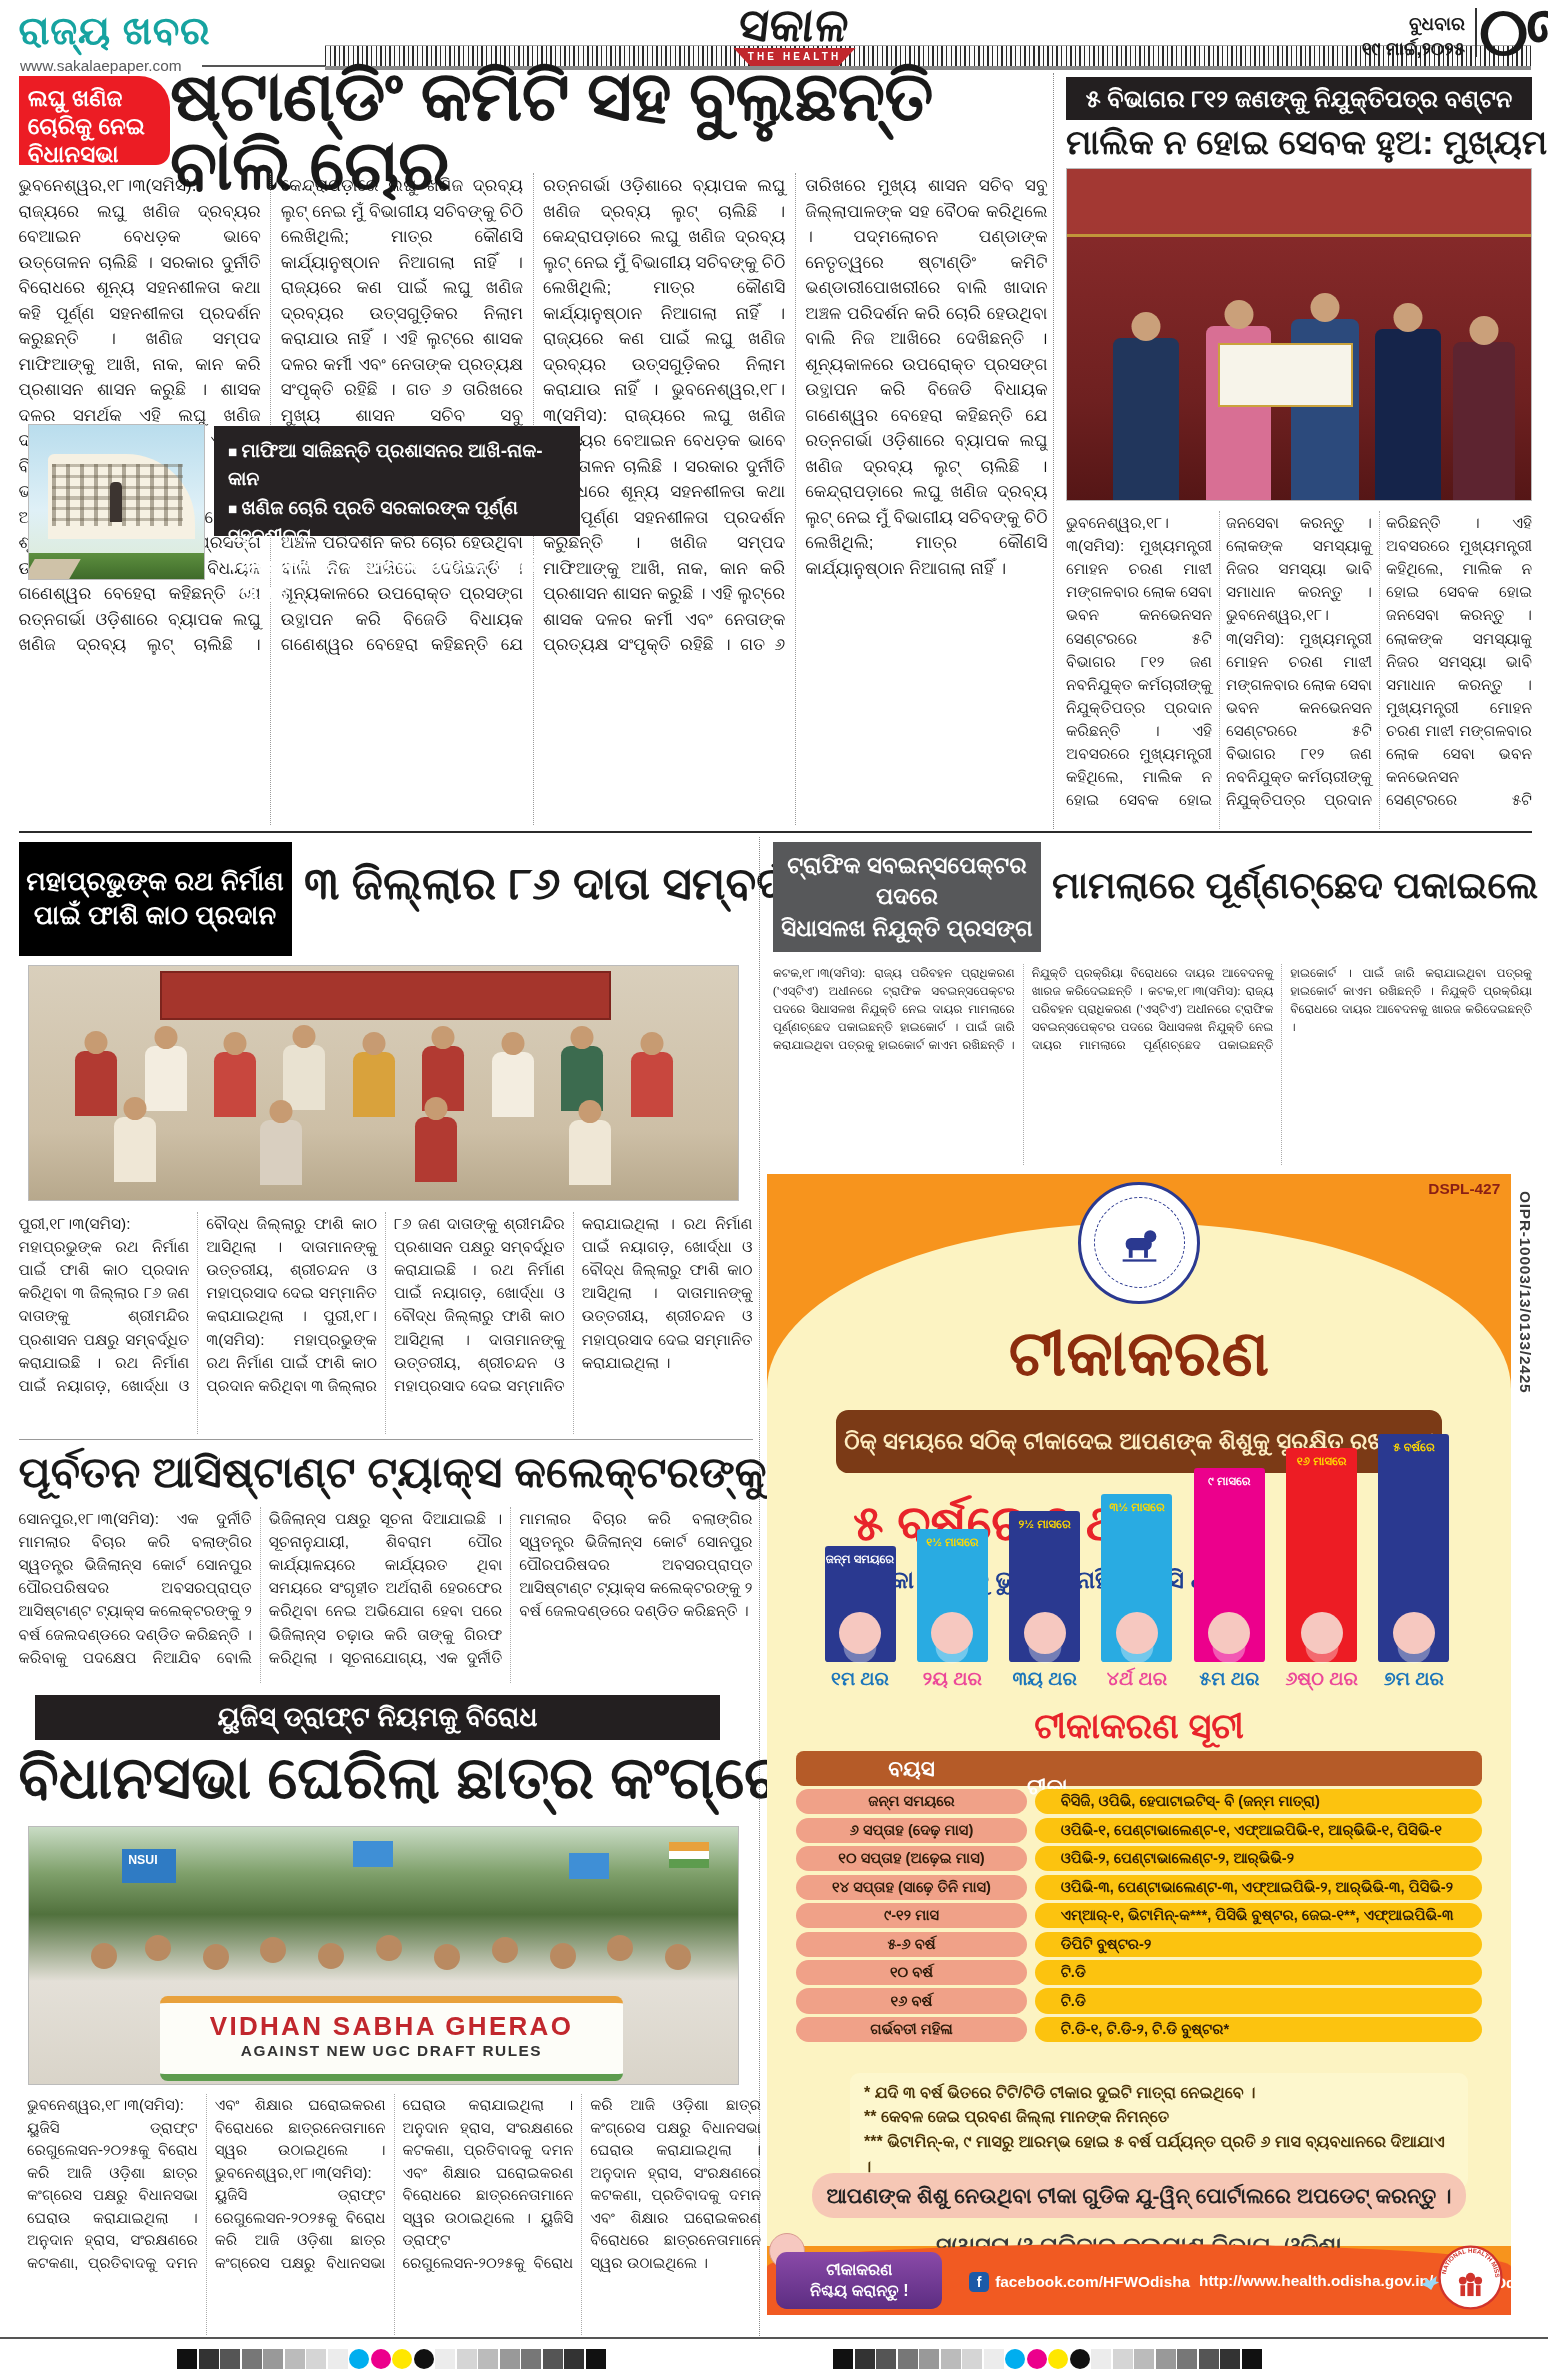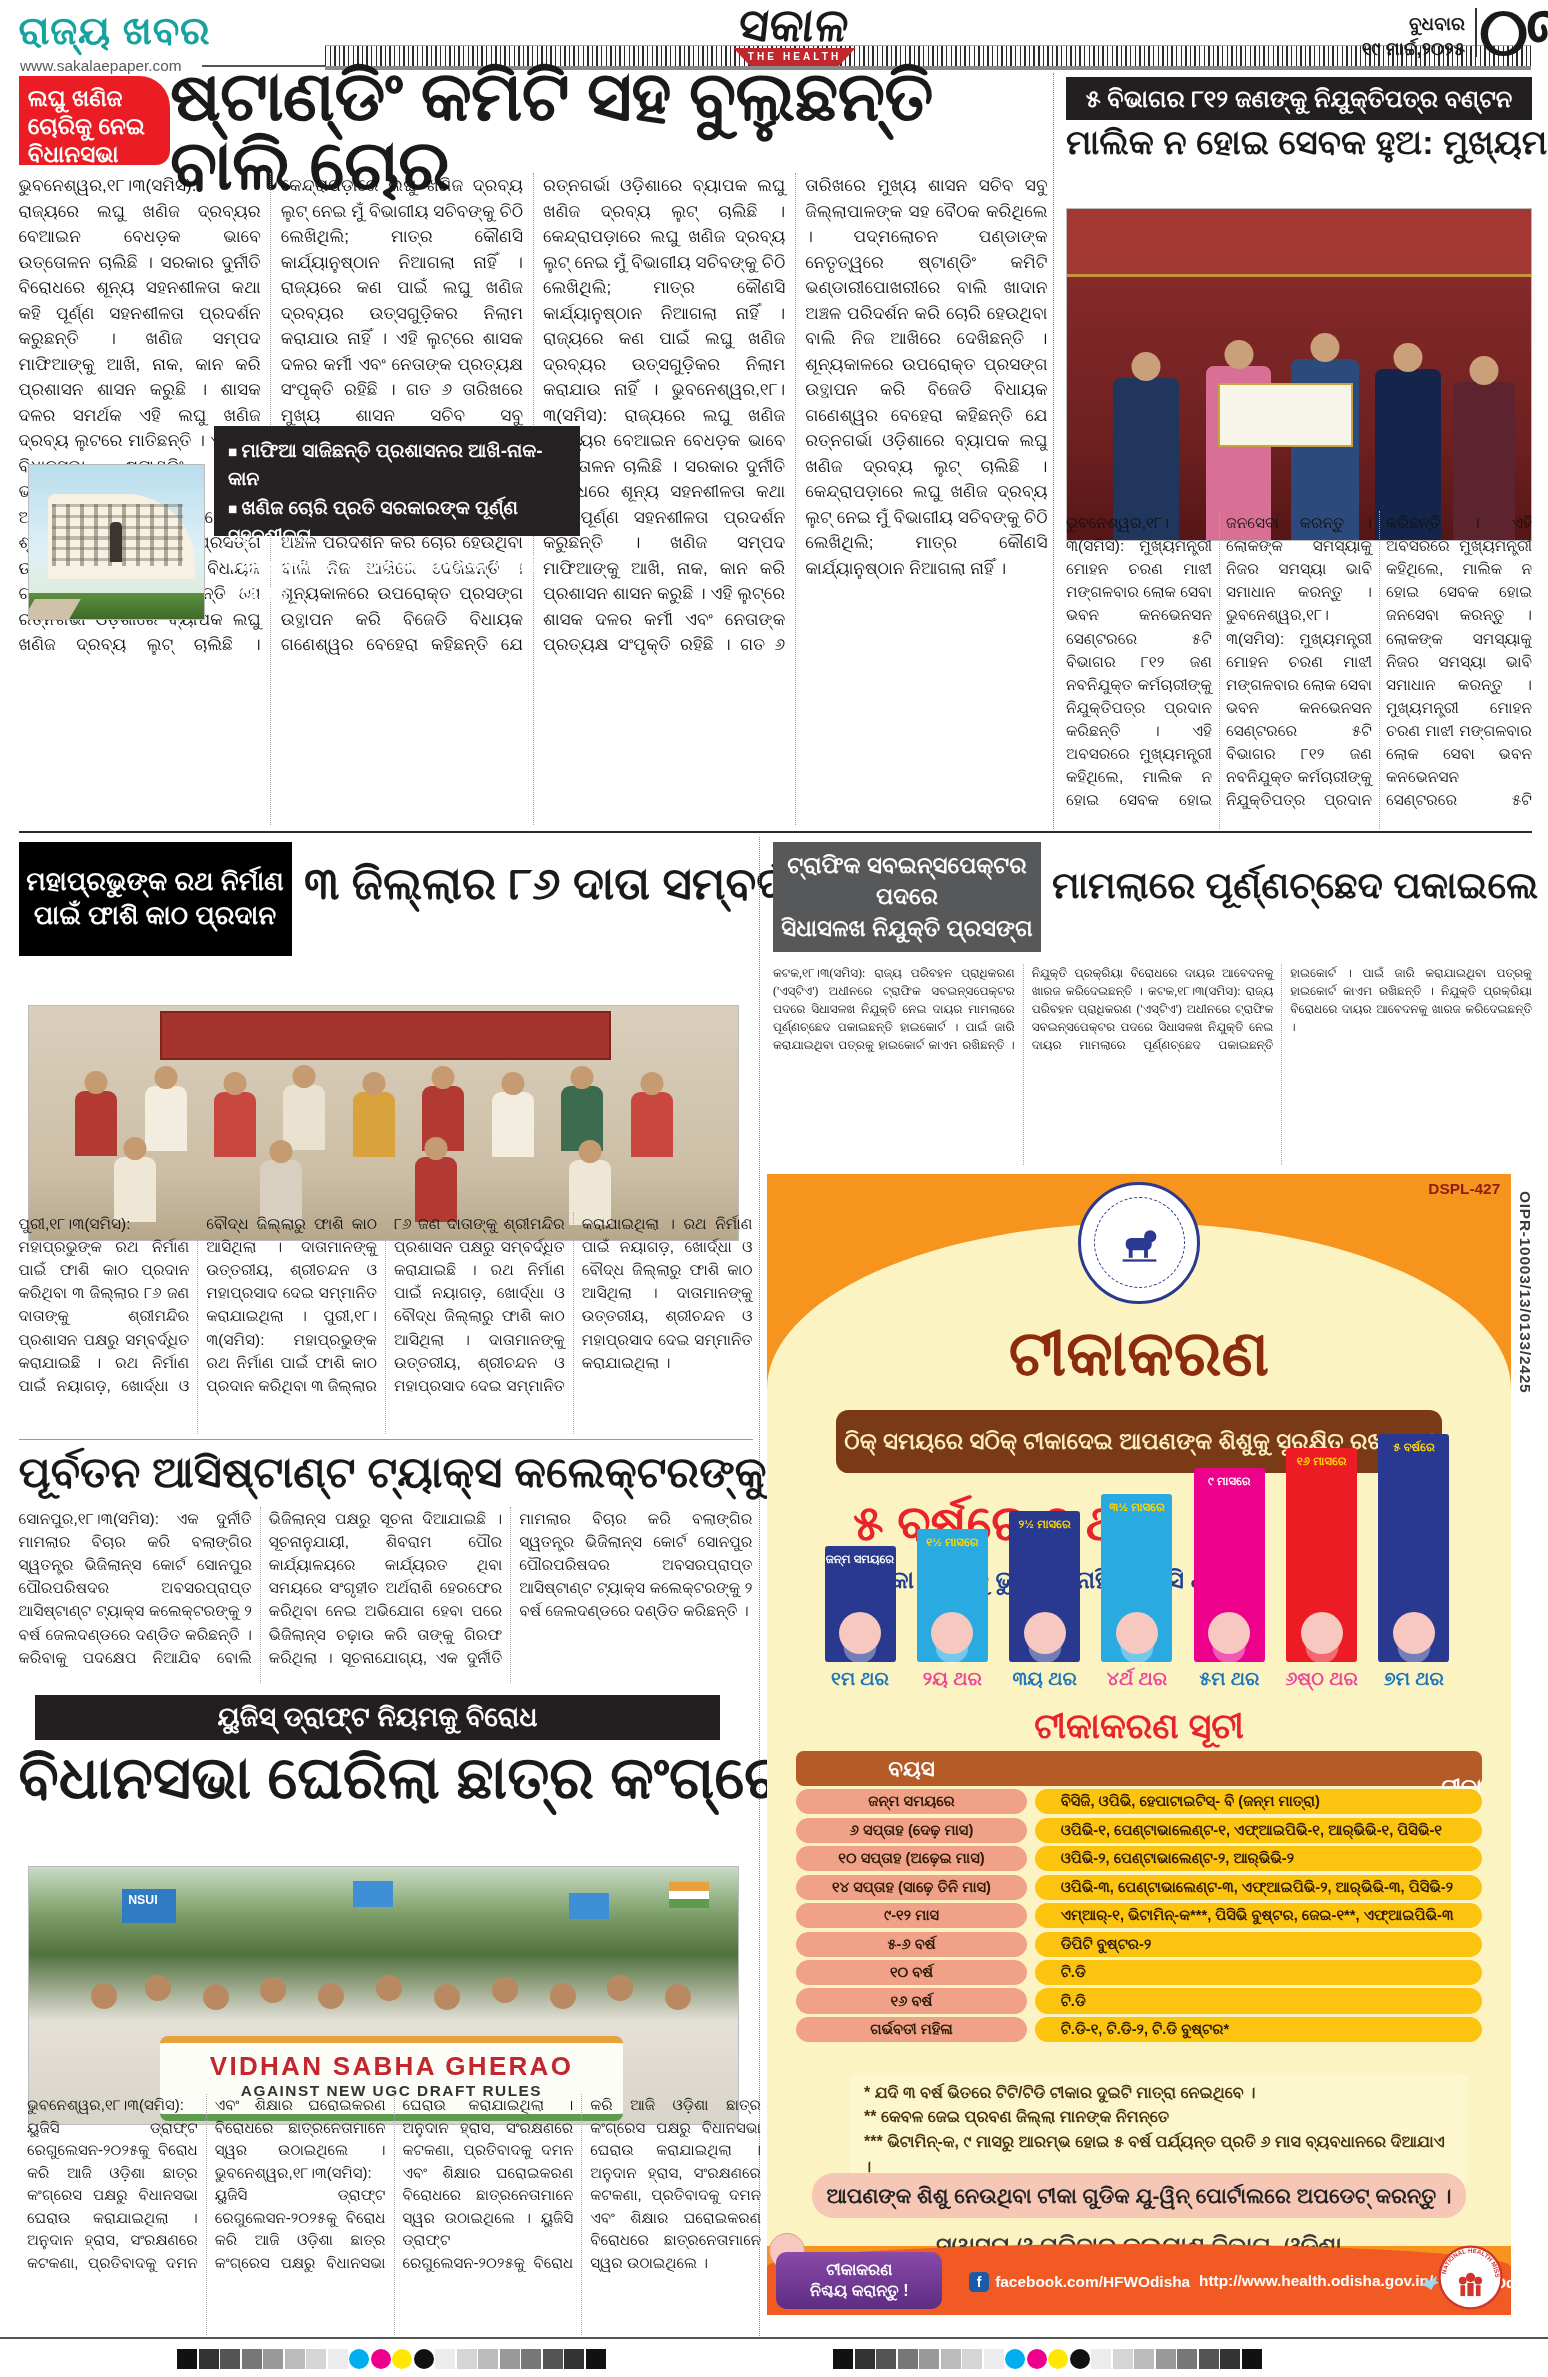--- a/index.html
+++ b/index.html
@@ -26,21 +26,21 @@
          color:#fff;padding:7.7px 9.3px;font-size:23px;font-weight:800;line-height:1.22;box-sizing:border-box;}
   .badge span{display:block;}
   .main-headline{left:170px;top:62px;width:887px;font-size:69px;font-weight:900;line-height:1.0;letter-spacing:-0.8px;}
   .body-text{font-size:17px;line-height:1.5;text-align:justify;color:#111;}
   .main-body{left:18.5px;top:173px;width:1029px;height:652px;column-count:4;column-gap:20px;
              column-rule:0.8px dotted #9a9a9a;overflow:hidden;}
   .main-bullets{left:214px;top:426px;width:366px;height:110px;background:#262223;color:#fff;
                 padding:10.8px 14px;font-size:19px;font-weight:700;line-height:1.5;box-sizing:border-box;}
   .main-bullets div::before{content:"■ ";font-size:15.4px;}
   
-  .photo{overflow:hidden;border:0.8px solid #bbb;box-sizing:border-box;margin-top:40px;}
+  .photo{overflow:hidden;border:0.8px solid #bbb;box-sizing:border-box;}
   .assembly{left:28px;top:424px;width:177px;height:156px;background:linear-gradient(#b9dded 0%,#dff0f7 55%,#dcead2 100%);}
   .as-build{position:absolute;left:18.5px;top:29px;width:147px;height:85px;background:#f6f1e3;border-radius:6.2px 69px 0 0;}
   .as-win{position:absolute;left:23px;top:39px;width:131px;height:62px;
           background:repeating-linear-gradient(90deg,rgba(90,80,60,.45) 0 3.9px,transparent 3.9px 14px),
                      repeating-linear-gradient(rgba(90,80,60,.35) 0 3.1px,transparent 3.1px 10.8px);}
   .as-statue{position:absolute;left:81px;top:57px;width:12.3px;height:40px;background:#3c3430;border-radius:4.6px 4.6px 0 0;}
   .as-hedge{position:absolute;left:0;bottom:0;width:100%;height:26px;background:linear-gradient(#5d8f3f,#3f6b2a);}
   .as-path{position:absolute;left:0;bottom:0;width:46px;height:20px;background:#cfc2a8;transform:skewX(-30deg);}
   .cm-photo{left:1066px;top:168px;width:466px;height:333px;background:linear-gradient(#8f2d2d,#6e2020 70%,#551616);}
   .cm-banner{position:absolute;left:0;top:0;width:100%;height:65px;background:#a63a34;
@@ -125,21 +125,21 @@
   .b3{height:151px;background:#2a3990;} .b4{height:168px;background:#29abe2;}
   .b5{height:194px;background:#ec008c;} .b6{height:214px;background:#ed1c24;}
   .b7{height:228px;background:#2a3990;}
   .y{color:#ffd800;}
   .bar-lbl{margin-top:6.2px;font-size:19px;font-weight:900;}
   .c-blue{color:#1b75bb;} .c-pink{color:#ec4899;}
   .ad-schedule-title{top:532px;left:0;width:100%;text-align:center;font-size:35px;font-weight:900;color:#e8232a;}
   .ad-table{left:29px;right:29px;top:577px;display:flex;flex-direction:column;gap:3.1px;}
   .t-head{display:flex;height:35px;background:#b55b28;border-radius:7.7px;color:#fff;font-size:21.6px;font-weight:800;align-items:center;}
   .t-head .th-age{width:231px;text-align:center;}
-  .t-head .th-vax{flex:1;text-align:right;margin-top:36px;}
+  .t-head .th-vax{flex:1;text-align:left;margin-top:36px;}
   .t-row{display:flex;gap:7.7px;height:25.4px;}
   .t-age{width:231px;background:#f0a188;border-radius:13px;font-size:14.7px;font-weight:700;
          display:flex;align-items:center;justify-content:center;color:#2c1a08;}
   .t-vax{flex:1;background:#fcc30f;border-radius:13px;font-size:14.7px;font-weight:700;
          display:flex;align-items:center;padding-left:26px;color:#2c1a08;}
   .ad-notes{left:83px;right:43px;top:899px;background:#fdf7cd;border-radius:9.3px;padding:7.7px 14px;
             font-size:16px;font-weight:700;color:#4a3206;line-height:1.55;}
   .ad-update{left:45px;right:45px;top:999px;height:45px;background:#f6c7b5;border-radius:21.6px;
              display:flex;align-items:center;justify-content:center;font-size:21px;font-weight:800;color:#222;}
   .ad-dept{top:1058px;left:0;width:100%;text-align:center;font-size:24px;font-weight:800;color:#3a3a3a;}

